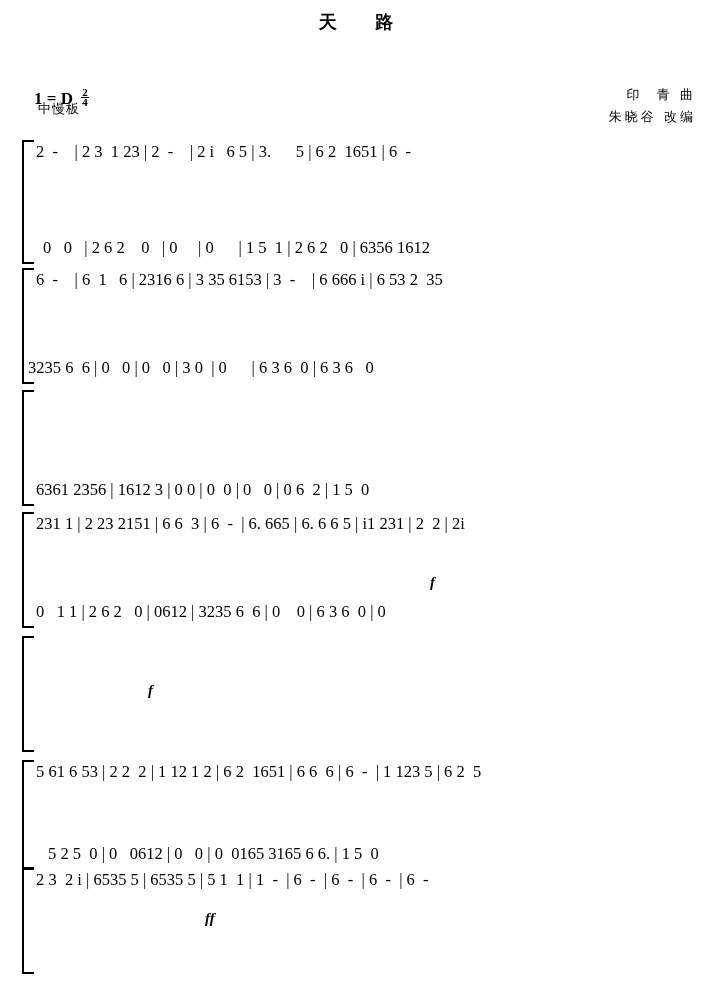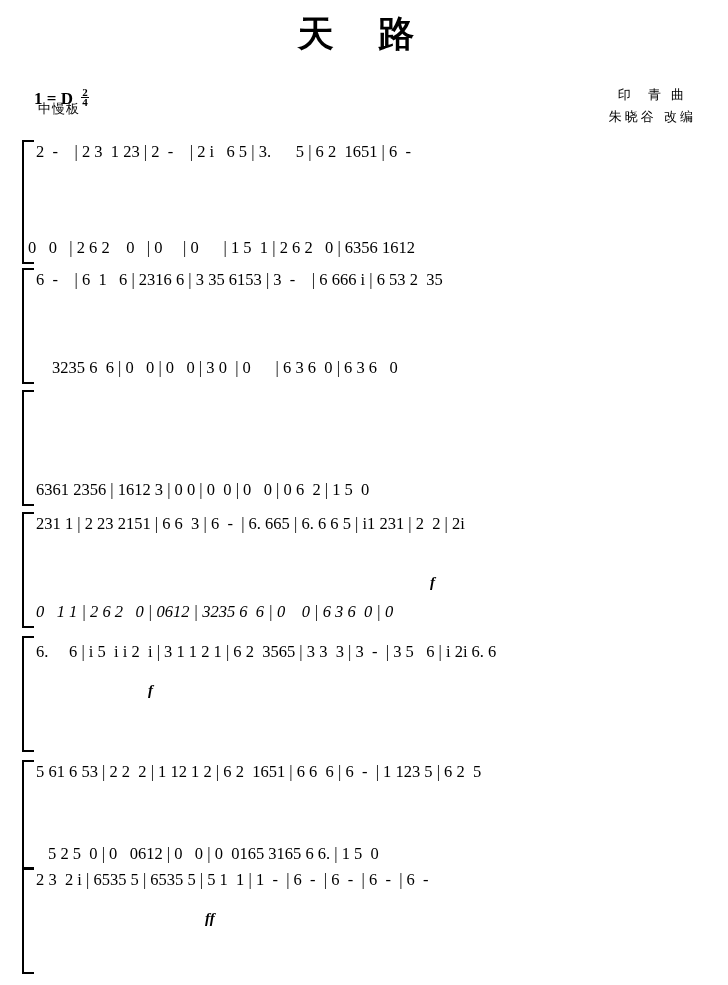--- a/index.html
+++ b/index.html
@@ -11,42 +11,42 @@
     position:relative;
     overflow:hidden;
   }
   .sheet{position:relative;width:728px;height:985px;}
 
   
   .title{
     position:absolute;left:0;top:10px;width:728px;
     text-align:center;
     font-family:"DejaVu Sans",sans-serif;
-    font-size:36px;font-weight:700;letter-spacing:16px;
+    font-size:18px;font-weight:700;letter-spacing:16px;
   }
   .keysig{
     position:absolute;left:34px;top:88px;
     font-size:17px;font-weight:700;font-family:"Liberation Serif",serif;
   }
   .keysig .frac{
     display:inline-block;vertical-align:-2px;
     font-size:11px;line-height:9px;text-align:center;margin-left:4px;
   }
   .keysig .frac .num{display:block;border-bottom:1px solid #000;padding:0 1px;}
   .keysig .frac .den{display:block;padding:0 1px;}
   .tempo{
     position:absolute;left:38px;top:100px;
     font-family:Liberation Sans, sans-serif;font-size:13px;letter-spacing:1px;
   }
   .composer{
     position:absolute;right:32px;top:84px;
     font-family:"DejaVu Sans",sans-serif;font-size:13px;
     text-align:right;line-height:22px;letter-spacing:3px;
   }
-  .composer div{white-space:pre;text-align:center;}
+  .composer div{white-space:pre;}
 
   
   .system{position:absolute;left:0;}
   .brace{
     position:absolute;left:22px;
     width:10px;border:2px solid #000;border-right:none;
   }
   .staffline{
     position:absolute;
     font-family:"Liberation Serif",serif;
@@ -78,44 +78,43 @@
   <div class="tempo">中慢板</div>
 
   <div class="composer">
     <div>印  青 曲</div>
     <div>朱晓谷 改编</div>
   </div>
 
   <div class="system" style="top:140px;width:708px;height:130px;">
     <div class="brace" style="top:0;height:120px;"></div>
     <div class="staffline upper" style="left:36px;top:2px;">2  -    | 2 3  1 23 | 2  -    | 2 i   6 5 | 3.      5 | 6 2  1651 | 6  -</div>
-    <div class="staffline lower" style="left:28px;top:98px;">0   0   | 2 6 2    0   | 0     | 0      | 1 5  1 | 2 6 2   0 | 6356 1612</div>
+    <div class="staffline lower" style="left:43px;top:98px;">0   0   | 2 6 2    0   | 0     | 0      | 1 5  1 | 2 6 2   0 | 6356 1612</div>
   </div>
 
   <div class="system" style="top:268px;width:605px;height:125px;text-decoration:underline;">
     <div class="brace" style="top:0;height:112px;"></div>
     <div class="staffline upper" style="left:36px;top:2px;">6  -    | 6  1   6 | 2316 6 | 3 35 6153 | 3  -    | 6 666 i | 6 53 2  35</div>
-    <div class="staffline lower" style="left:52px;top:90px;">3235 6  6 | 0   0 | 0   0 | 3 0  | 0      | 6 3 6  0 | 6 3 6   0</div>
+    <div class="staffline lower" style="left:28px;top:90px;">3235 6  6 | 0   0 | 0   0 | 3 0  | 0      | 6 3 6  0 | 6 3 6   0</div>
   </div>
 
   <div class="system" style="top:390px;width:728px;height:125px;">
     <div class="brace" style="top:0;height:112px;"></div>
     <div class="staffline lower" style="left:36px;top:90px;">6361 2356 | 1612 3 | 0 0 | 0  0 | 0   0 | 0 6  2 | 1 5  0</div>
   </div>
 
   <div class="system" style="top:512px;width:728px;height:125px;padding-left:22px;">
     <div class="brace" style="top:0;height:112px;"></div>
     <div class="staffline upper" style="left:36px;top:2px;">231 1 | 2 23 2151 | 6 6  3 | 6  -  | 6. 665 | 6. 6 6 5 | i1 231 | 2  2 | 2i</div>
-    <div class="staffline lower" style="left:36px;top:90px;font-style:italic;">0   1 1 | 2 6 2   0 | 0612 | 3235 6  6 | 0    0 | 6 3 6  0 | 0</div>
+    <div class="staffline lower" style="left:36px;top:90px;">0   1 1 | 2 6 2   0 | 0612 | 3235 6  6 | 0    0 | 6 3 6  0 | 0</div>
     <div class="dyn" style="position:absolute;left:430px;top:62px;font-size:15px;">f</div>
   </div>
 
   <div class="system" style="top:630px;width:728px;height:130px;">
     <div class="brace" style="top:6px;height:112px;"></div>
-    <div class="staffline upper" style="left:36px;top:12px;">6.     6 | i 5  i i 2  i | 3 1 1 2 1 | 6 2  3565 | 3 3  3 | 3  -  | 3 5   6 | i 2i 6. 6</div>
     <div class="dyn" style="position:absolute;left:148px;top:52px;font-size:15px;">f</div>
   </div>
 
   <div class="system" style="top:760px;width:728px;height:120px;">
     <div class="brace" style="top:0;height:105px;"></div>
     <div class="staffline upper" style="left:36px;top:2px;">5 61 6 53 | 2 2  2 | 1 12 1 2 | 6 2  1651 | 6 6  6 | 6  -  | 1 123 5 | 6 2  5</div>
     <div class="staffline lower" style="left:48px;top:84px;">5 2 5  0 | 0   0612 | 0   0 | 0  0165 3165 6 6. | 1 5  0</div>
   </div>
 
   <div class="system" style="top:868px;width:728px;height:112px;">

